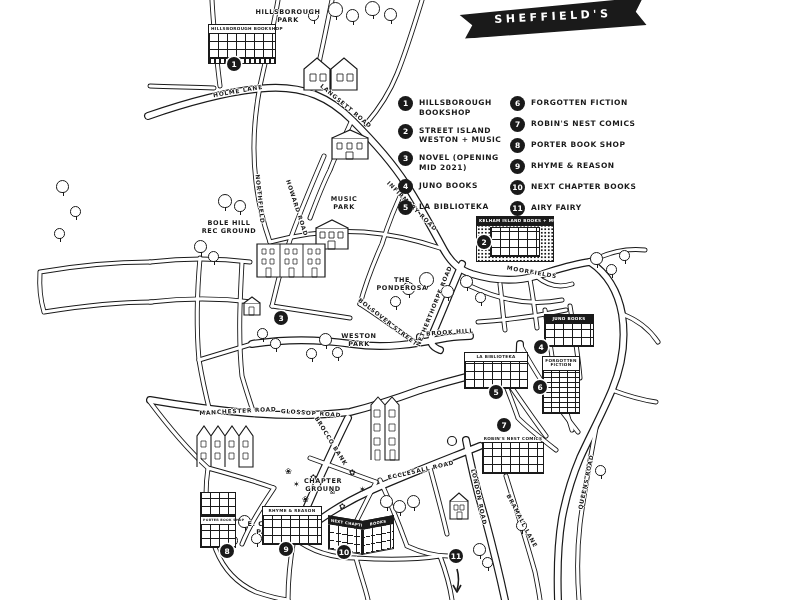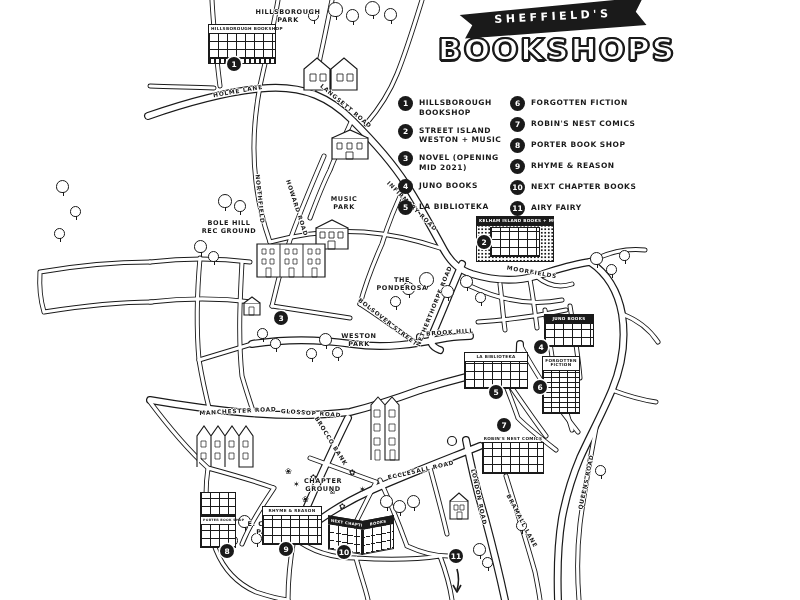--- a/index.html
+++ b/index.html
@@ -378,21 +378,20 @@
     <path d="M3,17 L7,24 L11,17" fill="none" stroke="#1a1a1a" stroke-width="1.6" stroke-linejoin="round"></path>
   </svg>
 
   <div id="titleblock">
     <div id="banner">
       <svg width="190" height="32" viewBox="0 0 190 32">
         <polygon points="2,8 186,0 178,14 188,28 6,32 14,19" fill="#1a1a1a"></polygon>
       </svg>
       <span>SHEFFIELD'S</span>
     </div>
-    <div class="titleline">BOOKSHOPS</div>
   </div>
 
   <div id="legend">
     <div class="lg-col" style="left:0">
       <div class="lg-item">
         <div class="lg-num">1</div>
         <div class="lg-txt"><span>HILLSBOROUGH</span><br><span>BOOKSHOP</span></div>
       </div>
       <div class="lg-item">
         <div class="lg-num">2</div>

